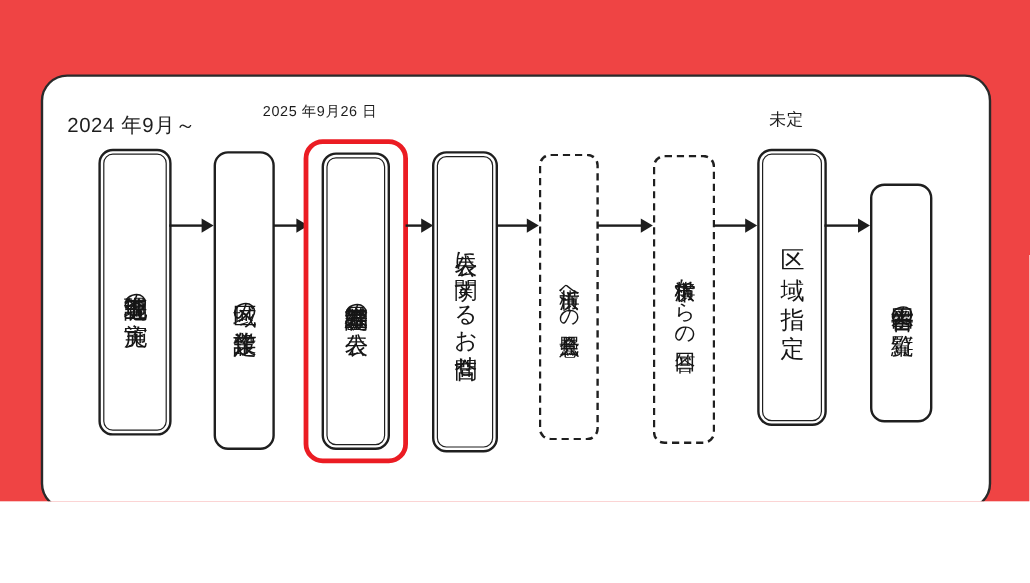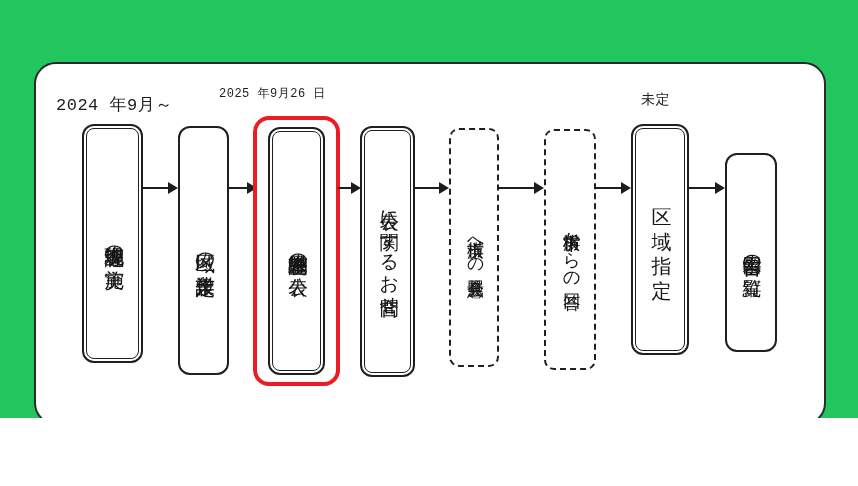--- a/index.html
+++ b/index.html
@@ -1,22 +1,22 @@
 <!DOCTYPE html>
 <html><head>
 <meta charset="utf-8">
 <style>
   html, body { margin: 0; padding: 0; background: #ffffff; }
   .stage {
     position: relative;
     width: 858px;
     height: 418px;
-    background: #22c55e;
+    background: #ef4444;
     overflow: hidden;
-    font-family: Liberation Mono, monospace;
+    font-family: Liberation Sans, sans-serif;
     color: #1a1a1a;
   }
   
   .frame {
     position: absolute;
     left: 34px; top: 62px;
     width: 792px; height: 363px;
     border: 2px solid #2a2a2a;
     border-radius: 22px;
     background: #ffffff;

